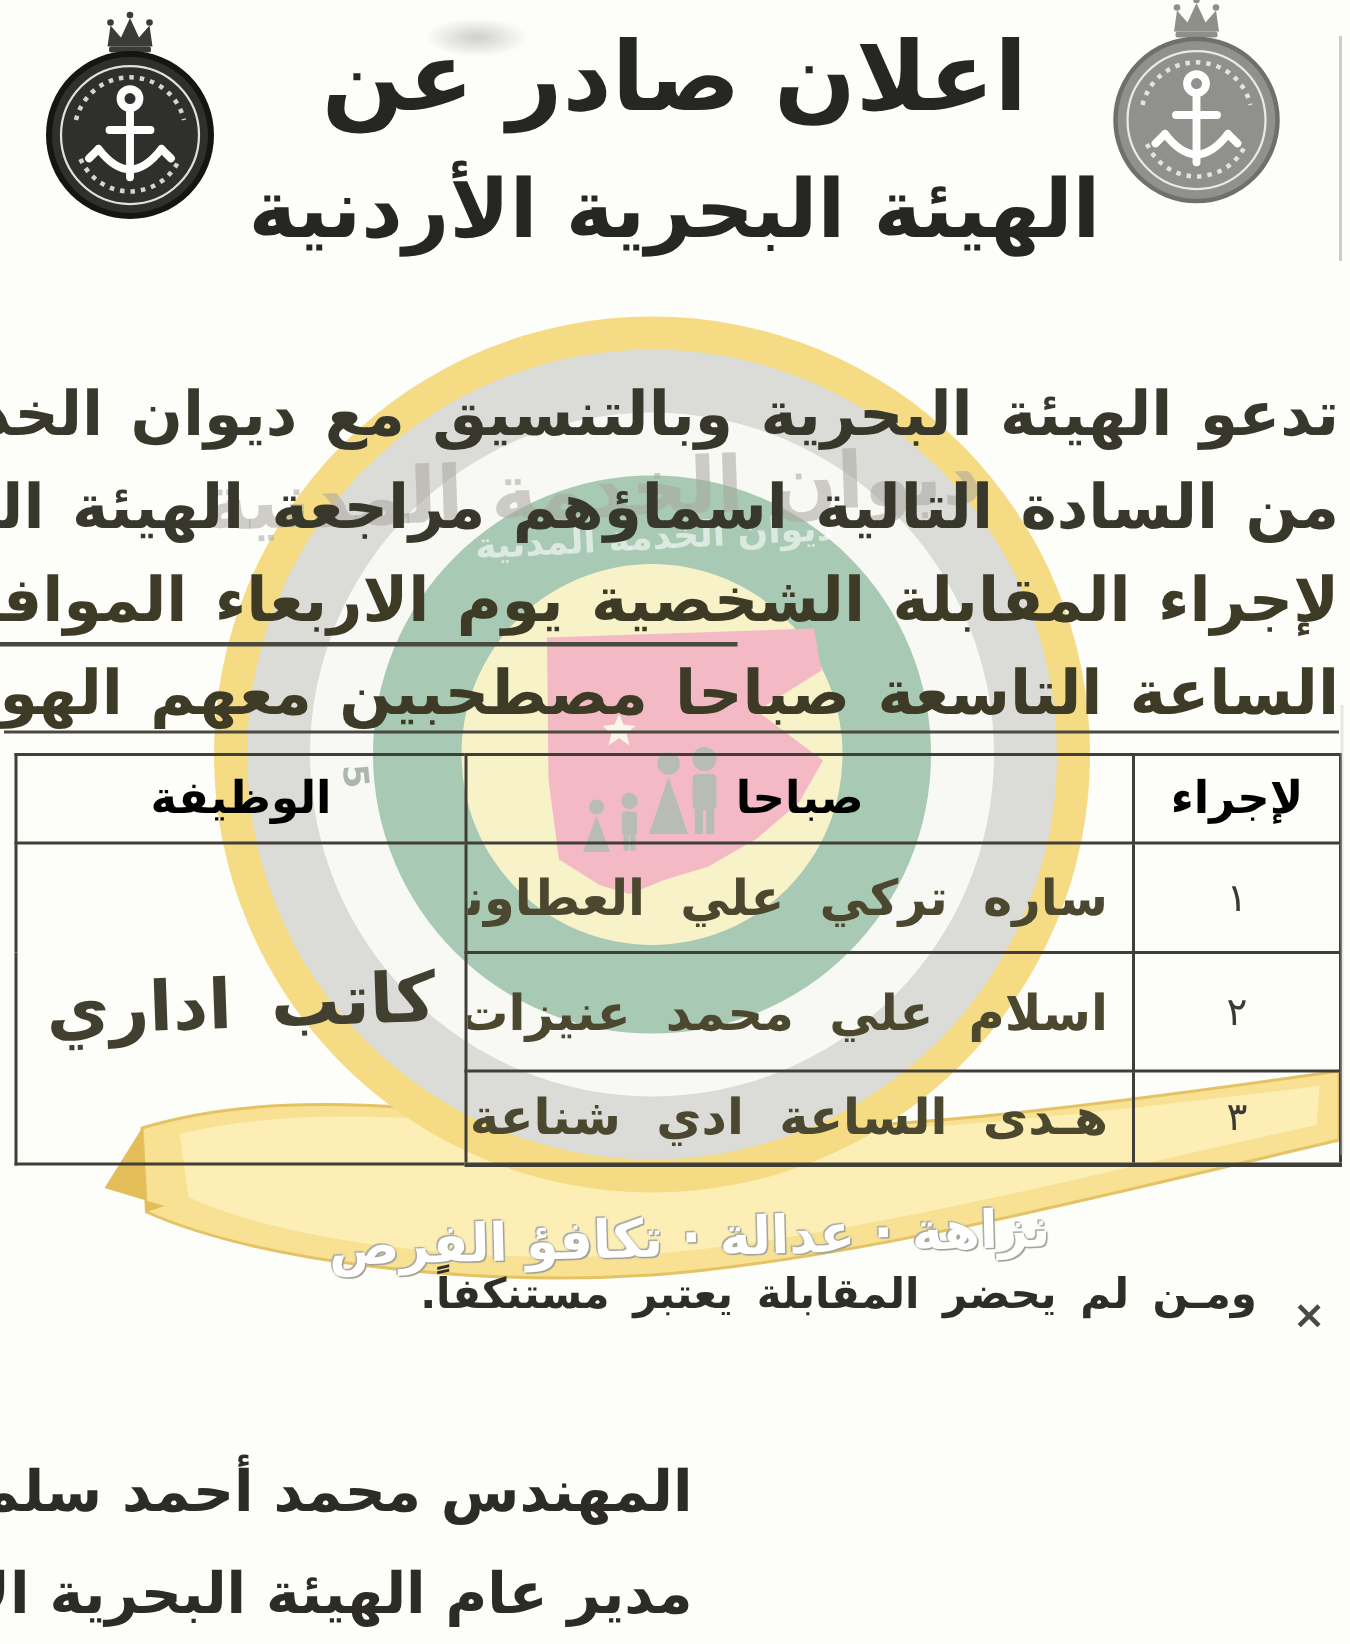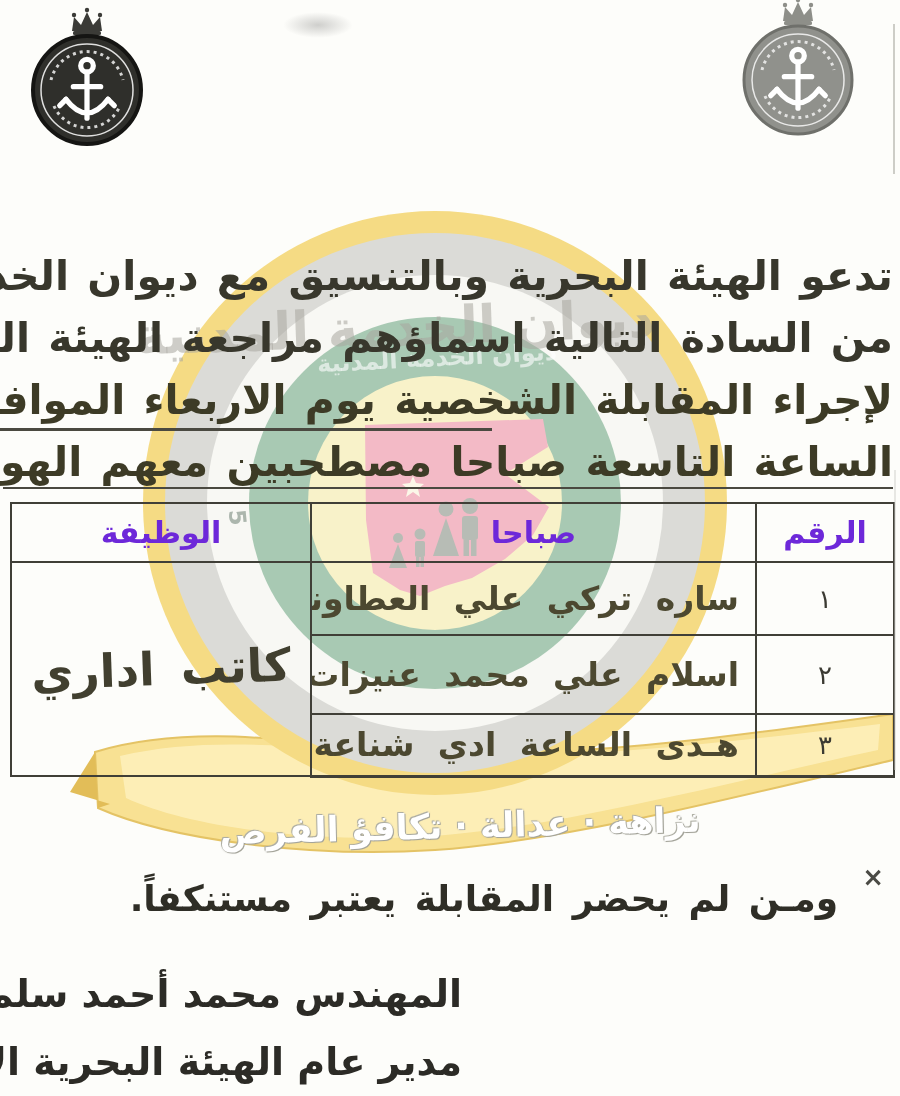--- a/index.html
+++ b/index.html
@@ -47,38 +47,38 @@
   .underline{background:#4a4940;}
   .u3{left:0; top:428px; width:492px; height:3px;}
   .u4{left:3px; top:487px; width:890px; height:2px;}
   
   .roster{
     left:10px; top:502px; width:883px; border-collapse:collapse;
     table-layout:fixed; direction:rtl;
   }
   .roster th,.roster td{border:2px solid #403f37; overflow:hidden;}
   .roster tr:last-child td{border-bottom-width:3px;}
-  .roster th{height:55px; font-size:30px; font-weight:bold; color:#6d28d9; text-align:center;}
+  .roster th{height:55px; font-size:30px; font-weight:bold; color:#000000; text-align:center;}
   .row1{height:73px;} .row2{height:79px;} .row3{height:62px;}
   .cell-num{font-size:26px; color:#3b3a32; text-align:center; vertical-align:middle;}
   .cell-name{
     font-size:33px; font-weight:bold; color:#4c4830; text-align:right;
     padding-right:16px; word-spacing:12px; vertical-align:middle; white-space:nowrap;
   }
   .cell-job{text-align:center; vertical-align:middle;}
   .cell-job span{
     display:inline-block; font-size:46px; font-weight:bold; color:#413f2f;
     word-spacing:10px; transform:rotate(-2deg); white-space:nowrap;
   }
   
   .note{
     top:846px; right:16px; display:flex; gap:24px; align-items:flex-start; color:#2f2e26;
   }
   .note-x{font-size:26px; font-weight:bold; color:#4a4a44; margin-top:16px;}
-  .note-text{font-size:36px; font-weight:bold; white-space:nowrap; word-spacing:6px;margin-top:32px;}
+  .note-text{font-size:28px; font-weight:bold; white-space:nowrap; word-spacing:6px;}
   .signature{left:12px; top:960px; width:450px; text-align:right; color:#2c2b26;}
   .sig-line{font-size:38px; font-weight:bold; line-height:68px; white-space:nowrap;}
   
   .edge-line1{left:893px; top:24px; width:2px; height:150px; background:#cdcdc7;}
   .edge-line2{left:894px; top:470px; width:2px; height:300px; background:rgba(205,205,200,.45);}
   .smudge{
     left:283px; top:12px; width:70px; height:26px;
     background:radial-gradient(ellipse, rgba(150,150,148,.45), transparent 70%);
   }
 </style>
@@ -170,37 +170,41 @@
     <path d="M -33 16 A 36 36 0 0 0 33 16" fill="none" stroke="rgba(255,255,255,0.75)" stroke-width="3" stroke-dasharray="3 4"></path>
     <g stroke="#ffffff" stroke-width="5" fill="none" stroke-linecap="round" transform="translate(0,3) scale(1.05)">
       <circle cx="0" cy="-26" r="6"></circle>
         <line x1="0" y1="-20" x2="0" y2="24"></line>
       <line x1="-13" y1="-6" x2="13" y2="-6"></line>
         <path d="M -20 6 Q 0 32 20 6"></path>
       <path d="M -20 6 L -26 12 M 20 6 L 26 12"></path>
     </g>
   </svg>
 
+  <div class="title">
+    <div class="title-l1">اعلان صادر عن</div>
+    <div class="title-l2">الهيئة البحرية الأردنية</div>
+  </div>
 
   <div class="body-line l1">تدعو الهيئة البحرية وبالتنسيق مع ديوان الخدمة المدنية</div>
   <div class="body-line l2">من السادة التالية اسماؤهم مراجعة الهيئة البحرية الأردنية</div>
   <div class="body-line l3">لإجراء المقابلة الشخصية يوم الاربعاء الموافق ٢٠٢٠/٣/١١</div>
   <div class="body-line l4">الساعة التاسعة صباحا مصطحبين معهم الهوية الشخصية.</div>
   <div class="underline u3"></div>
   <div class="underline u4"></div>
 
   <table class="roster">
     <colgroup>
         <col style="width:138px">
         <col style="width:445px">
         <col style="width:300px">
       </colgroup>
     <tbody>
         <tr>
-      <th>الرقم</th>
+      <th>لإجراء</th>
       <th>صباحا</th>
       <th>الوظيفة</th>
     </tr>
     <tr class="row1">
       <td class="cell-num">١</td>
       <td class="cell-name">ساره تركي علي العطاونة</td>
       <td class="cell-job" rowspan="3">
         <span>كاتب اداري</span>
       </td>
     </tr>

